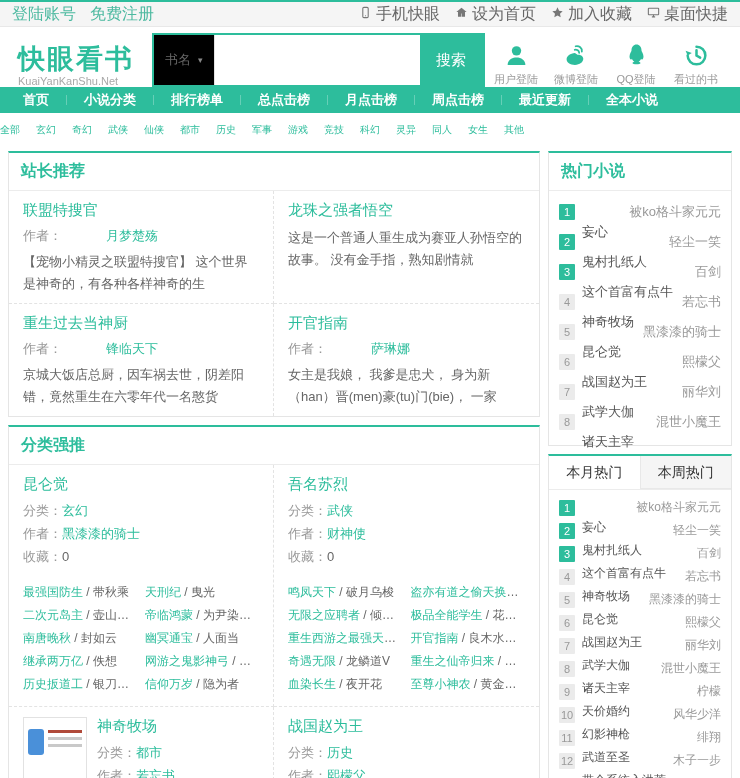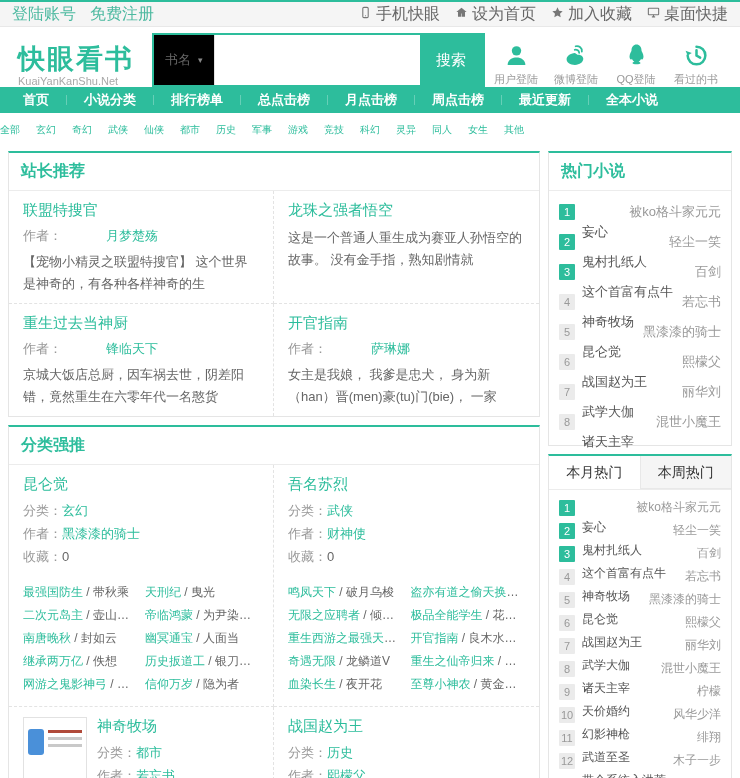--- a/index.html
+++ b/index.html
@@ -243,22 +243,22 @@
               <div class="cat-meta">收藏：<span class="plain">0</span></div>
             </div>
             <div class="cat-links">
               <div class="cat-link"><a>最强国防生</a> / 带秋乘</div>
               <div class="cat-link"><a>天刑纪</a> / 曳光</div>
               <div class="cat-link"><a>二次元岛主</a> / 壶山小农</div>
               <div class="cat-link"><a>帝临鸿蒙</a> / 为尹染墨红尘</div>
               <div class="cat-link"><a>南唐晚秋</a> / 封如云</div>
               <div class="cat-link"><a>幽冥通宝</a> / 人面当</div>
               <div class="cat-link"><a>继承两万亿</a> / 佚想</div>
+              <div class="cat-link"><a>网游之鬼影神弓</a> / 夜刺</div>
               <div class="cat-link"><a>历史扳道工</a> / 银刀驸马</div>
-              <div class="cat-link"><a>网游之鬼影神弓</a> / 夜刺</div>
               <div class="cat-link"><a>信仰万岁</a> / 隐为者</div>
             </div>
           </div>
           <div class="cat-cell">
             <div>
               <a class="cat-title">吾名苏烈</a>
               <div class="cat-meta">分类：<a>武侠</a></div>
               <div class="cat-meta">作者：<a>财神使</a></div>
               <div class="cat-meta">收藏：<span class="plain">0</span></div>
             </div>

